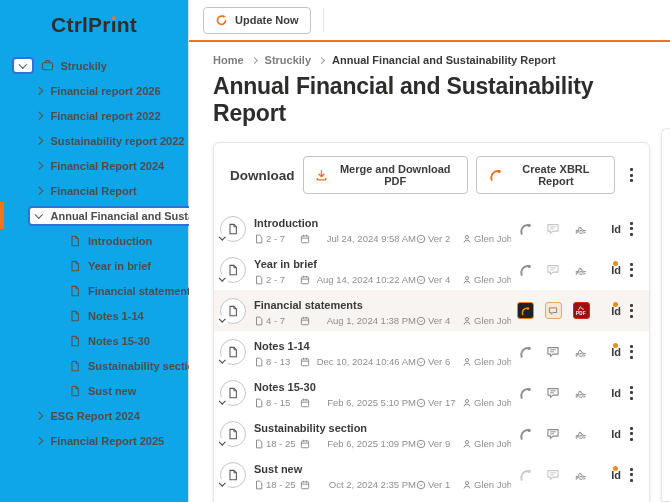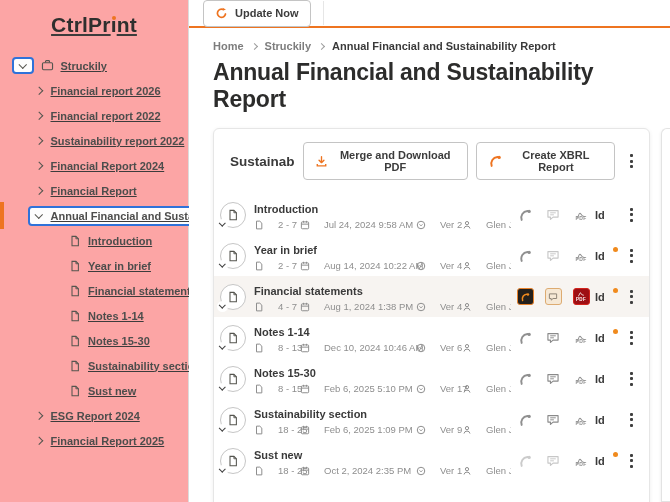--- a/index.html
+++ b/index.html
@@ -1,20 +1,20 @@
 <!DOCTYPE html>
 <html><head>
 <meta charset="utf-8">
 <style>
   * { margin:0; padding:0; box-sizing:border-box; }
   html,body { width:670px; height:502px; }
   body { font-family:"Liberation Sans", sans-serif; display:flex; background:#fff; color:#3c3c3c; overflow:hidden; }
 
   
-  .sidebar { width:189px; min-width:189px; background:#fca5a5; border-right:1px solid #dcdcdc; position:relative;text-decoration:underline; }
+  .sidebar { width:189px; min-width:189px; background:#0ea5e9; border-right:1px solid #dcdcdc; position:relative; }
   .logo { text-align:center; padding:13px 0 12px; font-size:21px; font-weight:bold; color:#2f2f2e; letter-spacing:.2px; }
   .ldot { position:relative; display:inline-block; }
   .odot { position:absolute; top:3px; left:50%; transform:translateX(-50%); width:4px; height:4px; border-radius:50%; background:#ee7420; }
 
   .tree { padding-top:4px; }
   .tree-item { position:relative; display:flex; align-items:center; height:25px; cursor:pointer; }
   .lvl0 { padding-left:6px; } .lvl1 { padding-left:28px; } .lvl2 { padding-left:52px; }
   .item-box { display:inline-flex; align-items:center; gap:7px; border:2px solid transparent; border-radius:4px; padding:2px 6px 2px 4px; max-width:176px; }
   .tree-item.selected .item-box { border-color:#2f72d9; background:#fdfdfd; }
   .tree-item.selected::before { content:""; position:absolute; left:0; top:-1px; bottom:-1px; width:4px; background:#ee7420; }
@@ -25,21 +25,21 @@
   .tree-item.expanded .chev.down { display:block; }
   .tree-item.collapsed .chev.right { display:block; }
   .chev-frame { display:inline-flex; align-items:center; justify-content:center; border:2px solid transparent; }
   .tree-item.chev-boxed .chev-frame { border-color:#2f72d9; border-radius:4px; padding:4px 6px; background:#fdfdfd; }
   .doc-ic, .bc-ic { display:none; color:#55554f; line-height:0; }
   .tree-item.doc .doc-ic { display:inline-flex; }
   .tree-item.has-briefcase .bc-ic { display:inline-flex; }
 
   
   .main { flex:1; position:relative; background:#fff; }
-  .topbar { height:28px; border-bottom:2px solid #ee7420; display:flex; align-items:center; gap:12px; padding-left:14px; }
+  .topbar { height:42px; border-bottom:2px solid #ee7420; display:flex; align-items:center; gap:12px; padding-left:14px; }
   .btn { display:inline-flex; align-items:center; gap:7px; background:#fff; border:1px solid #c4c4c4; border-radius:4px; padding:6px 11px; font-size:11px; font-weight:bold; color:#3c3c3c; cursor:pointer; font-family:inherit; }
   .topbar-divider { width:1px; height:24px; background:#e6e6e6; }
   .next-update { font-size:11px; font-weight:600; color:#8e8e8e; }
 
   .content { padding:12px 0 0 24px; }
   .breadcrumb { display:flex; align-items:center; gap:8px; font-size:11px; font-weight:600; color:#7d7d7d; }
   .crumb { cursor:pointer; }
   .crumb.current { color:#3a3a3a; font-weight:bold; cursor:default; }
   .crumb-sep { width:5px; height:5px; border-right:1.6px solid #9c9c9c; border-top:1.6px solid #9c9c9c; transform:rotate(45deg); margin-top:1px; }
   .page-title { font-size:23px; font-weight:bold; color:#2c2c2b; margin:7px 0 15px; letter-spacing:-.2px; }
@@ -53,37 +53,37 @@
 
   .rows { padding:2px 0; }
   .chap-row { display:flex; align-items:center; padding:5px 8px 5px 6px; min-height:38px; }
   .chap-row.highlight { background:#f7f4f1; }
   .avatar { width:26px; height:26px; min-width:26px; border:1px solid #c6c6c6; border-radius:50%; background:#fff; position:relative; display:flex; align-items:center; justify-content:center; color:#55554f; }
   .avatar .badge { position:absolute; left:-4px; bottom:-3px; width:11px; height:11px; border-radius:50%; background:#fff; display:flex; align-items:center; justify-content:center; }
   .avatar .badge .chev { display:block; width:4.5px; height:4.5px; border-color:#3f3f3f; transform:rotate(45deg) translate(-1px,-1px); }
   .row-main { flex:1; margin-left:8px; min-width:0; }
   .row-name { font-size:11px; font-weight:bold; color:#3a3a3a; line-height:1.3; }
   .row-meta { display:flex; align-items:center; font-size:9.5px; color:#8e8e8e; margin-top:2px; }
-  .meta-item { display:flex; align-items:center; gap:14px; white-space:nowrap; }
+  .meta-item { display:flex; align-items:center; gap:2px; white-space:nowrap; }
   .meta-item svg { flex:none; }
-  .m-pages { width:46px; } .m-date { width:116px; } .m-ver { width:46px; } .m-user { flex:1; min-width:0; overflow:hidden; }
+  .m-pages { width:46px; } .m-date { width:116px;justify-content:space-between; } .m-ver { width:46px; } .m-user { flex:1; min-width:0; overflow:hidden; }
 
   .row-actions { display:flex; align-items:center; }
   .act { width:28px; display:flex; justify-content:center; align-items:center; cursor:pointer; }
   .plain { color:#8f8f8f; line-height:0; display:flex; flex-direction:column; align-items:center; }
   .pdf-label { font-size:5px; font-weight:bold; letter-spacing:.4px; margin-top:-1px; }
   .chat-light .plain.chat { color:#c7c7c7; }
   .chat-dark  .plain.chat { color:#8a8a8a; }
   .xbrl-muted .plain.xbrl { color:#cbcbcb; }
   .file-ic { width:17px; height:17px; border-radius:3px; display:none; align-items:center; justify-content:center; flex-direction:column; }
   .file-ic.f-xbrl { background:#24201c; border:1.5px solid #e8822b; color:#f08a1d; }
   .file-ic.f-chat { background:#f6e8d5; border:1.5px solid #ddab71; color:#8f8577; }
   .file-ic.f-pdf  { background:#9e0f14; border:1.5px solid #d2231c; color:#fff; font-size:4.5px; font-weight:bold; letter-spacing:.3px; }
   .xbrl-active .file-ic.f-xbrl, .chat-active .file-ic.f-chat, .pdf-active .file-ic.f-pdf { display:flex; }
-  .id-wrap { width:26px; text-align:left; position:relative; font-size:11px; font-weight:bold; color:#3a3a3a; cursor:pointer; }
+  .id-wrap { width:26px; text-align:right; position:relative; font-size:11px; font-weight:bold; color:#3a3a3a; cursor:pointer; }
   .id-dot { display:none; position:absolute; top:-3px; right:3px; width:5px; height:5px; border-radius:50%; background:#f08a1d; }
   .has-id-dot .id-dot { display:block; }
 
   .card-footer { display:flex; align-items:center; gap:10px; padding:12px 16px 14px; }
 
   .orange-ic { color:#ee7420; line-height:0; }
   .side-sliver { position:absolute; right:0; top:128px; width:9px; height:374px; background:#fff; border:1px solid #e3e3e3; border-right:none; border-top-left-radius:6px; box-shadow:-1px 1px 3px rgba(0,0,0,.05); }
 </style>
 </head>
 <body>
@@ -337,21 +337,21 @@
       <span class="crumb">Home</span>
       <span class="crumb-sep"></span>
       <span class="crumb">Struckily</span>
       <span class="crumb-sep"></span>
       <span class="crumb current">Annual Financial and Sustainability Report</span>
     </div>
     <div class="page-title">Annual Financial and Sustainability Report</div>
 
     <div class="card">
       <div class="card-header">
-        <span class="card-title">Sustainab</span>
+        <span class="card-title">Download</span>
         <button class="btn">
           <span class="orange-ic">
             <svg viewBox="0 0 16 16" width="13" height="13">
                 <path d="M8 2.2v7M5 6.4 8 9.4l3-3" fill="none" stroke="currentColor" stroke-width="1.7" stroke-linecap="round" stroke-linejoin="round"></path>
                 <path d="M2.8 11v2.4h10.4V11" fill="none" stroke="currentColor" stroke-width="1.7"></path>
               </svg>
           </span>
           <span>Merge and Download PDF</span>
         </button>
         <button class="btn">

